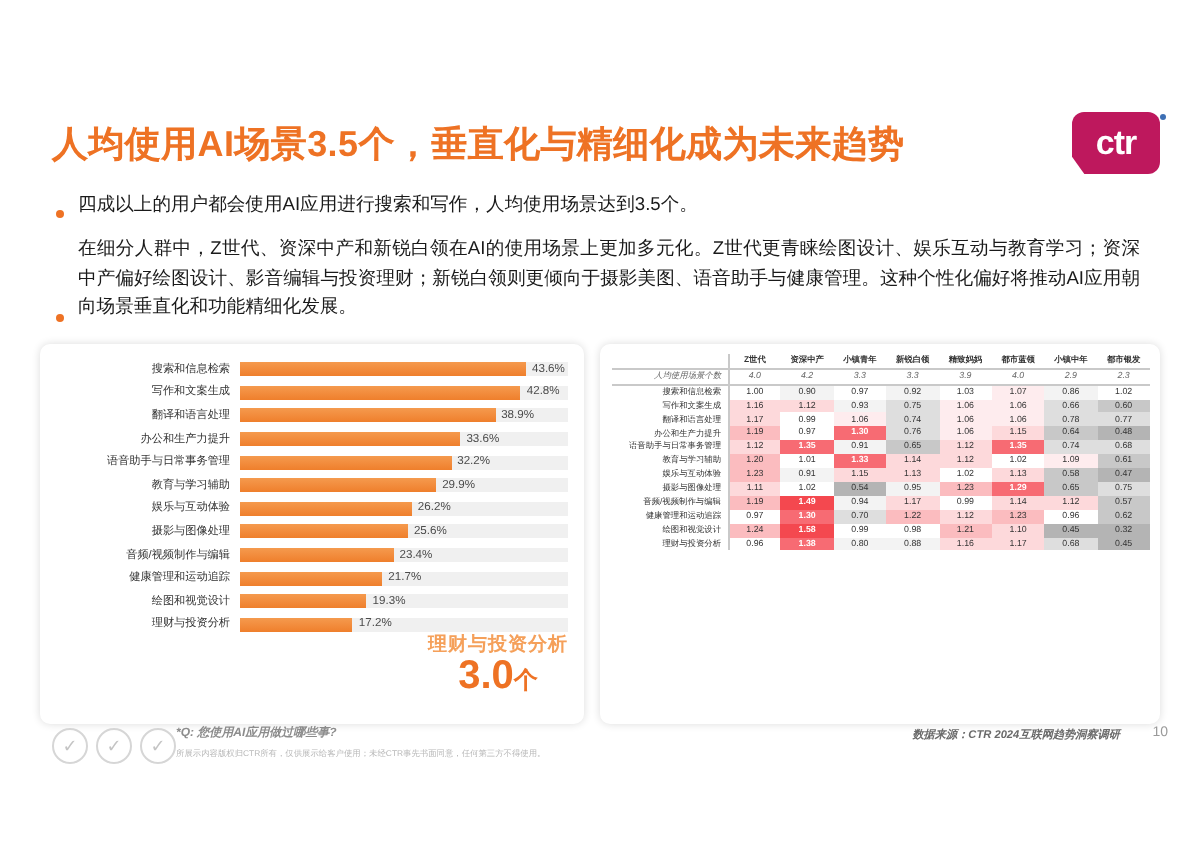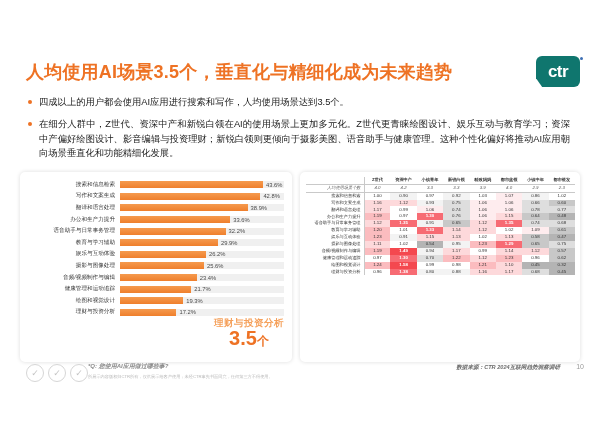--- a/index.html
+++ b/index.html
@@ -16,21 +16,21 @@
     padding: 0;
   }
 
   
   .logo-wrap {
     position: absolute; top: 56px; right: 18px;
     width: 46px; height: 34px;
   }
   .logo-shape {
     width: 44px; height: 31px;
-    background: #0f766e;
+    background: #be185d;
     border-radius: 6px 6px 6px 2px;
     clip-path: polygon(0 0, 100% 0, 100% 100%, 14% 100%, 0 72%);
     display: flex; align-items: center; justify-content: center;
   }
   .logo-text {
     color: #ffffff; font-weight: bold; font-size: 17px;
     letter-spacing: -0.5px; line-height: 1;
     padding-bottom: 1px;
   }
   .logo-dot {
@@ -41,21 +41,21 @@
 
   
   .title {
     position: absolute; left: 26px; top: 60px;
     font-size: 18px; font-weight: bold;
     color: #ee7224; letter-spacing: 0.2px;
   }
 
   
   .bullets { position: absolute; left: 28px; top: 95px; width: 542px; }
-  .bullet-row { display: flex; align-items: flex-start; margin-bottom: 8px; }
+  .bullet-row { display: flex; align-items: flex-end; margin-bottom: 8px; }
   .bullet-dot {
     width: 4px; height: 4px; border-radius: 50%;
     background: #ee7224; margin-top: 5px; margin-right: 7px;
     flex: 0 0 auto;
   }
   .bullet-text {
     font-size: 9.3px; line-height: 1.55; color: #1a1a1a;
     text-align: justify;
   }
 
@@ -263,21 +263,21 @@
           <div class="bar-label">理财与投资分析</div>
           <div class="bar-track">
             <div class="bar-fill" style="width: 34.4%;"></div>
             <div class="bar-value" style="left: 34.4%;">17.2%</div>
           </div>
         </div>
       </div>
     <div class="callout">
       <div class="callout-label">理财与投资分析</div>
       <div class="callout-num">
-        <span style="font-size:20px">3.5</span><span>个</span>
+        <span style="font-size:20px">3.0</span><span>个</span>
       </div>
     </div>
   </div>
 
   <div class="panel panel-right">
     <div class="tbl-wrap">
       <table class="heat" id="heat-table">
           <thead>
             <tr class="hdr">
               <th class="rowhead"></th>

